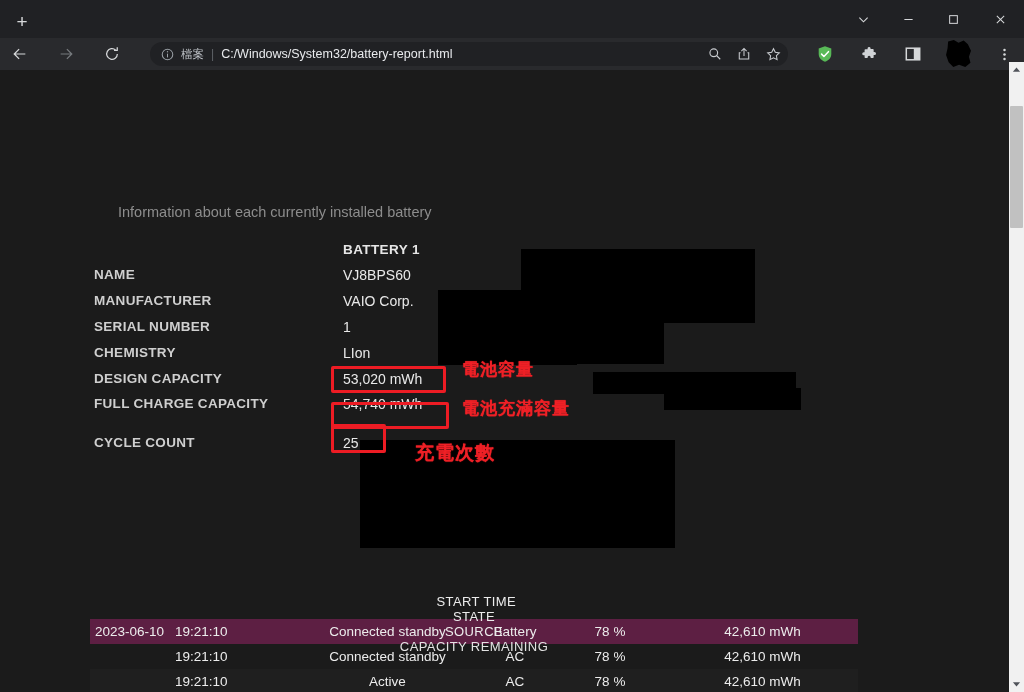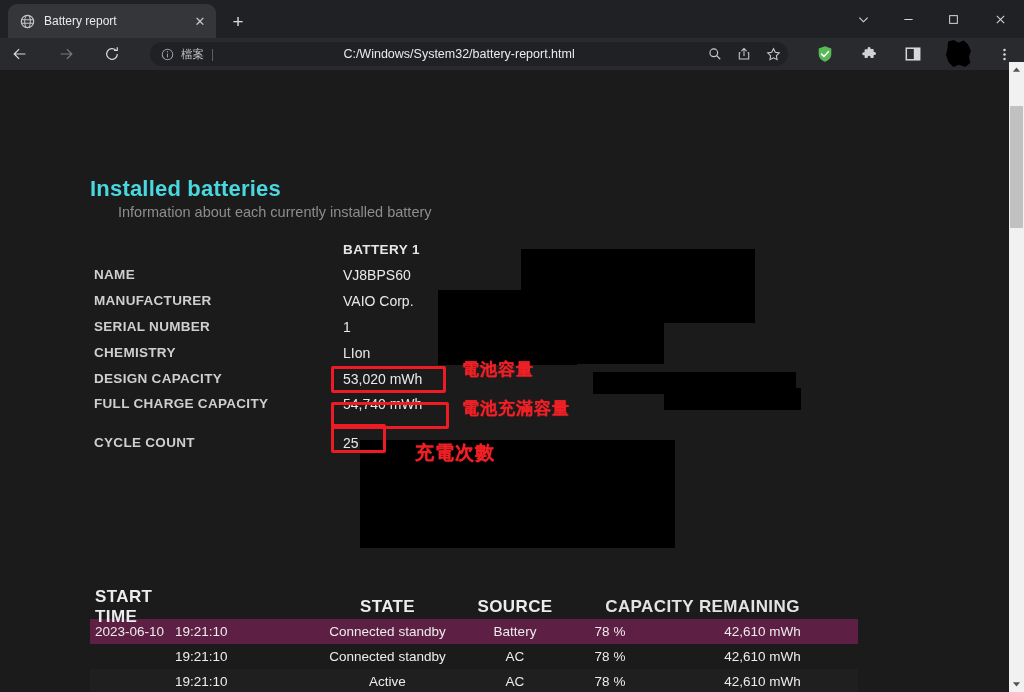--- a/index.html
+++ b/index.html
@@ -48,21 +48,21 @@
   .wc {
     width:45px; height:32px; display:flex;
     align-items:center; justify-content:center;
     color:#d6d8da; font-size:13px;
   }
   .wc.close { width:48px; }
 
   .toolbar {
     height:32px; background:#292a2d;
     display:flex; align-items:center; padding:0 6px;
-    gap:18px; position:relative;text-align:center;
+    gap:18px; position:relative;
   }
   .nav-btn {
     width:28px; height:28px; display:flex;
     align-items:center; justify-content:center;
     color:#c8cbcf; font-size:15px; flex:0 0 28px;
   }
   .nav-btn.disabled { color:#6e7174; }
   .omnibox {
     flex:1; height:24px; background:#202124;
     border-radius:13px; display:flex; align-items:center;
@@ -155,21 +155,21 @@
     font-family:"DejaVu Sans", sans-serif;
     letter-spacing:1px; text-shadow:0 0 1px #ef2026;
   }
 
   
   .usage {
     position:absolute; left:90px; top:524px;
     width:768px; font-size:13.5px;
   }
   .urow { display:flex; height:25px; align-items:center; }
-  .urow.head { color:#e3e3e3; font-weight:700; letter-spacing:.4px; font-size:17px; }
+  .urow.head { color:#e3e3e3; font-weight:400; letter-spacing:.4px; font-size:13px;flex-direction:column; }
   .urow.hl { background:#5d1f43; }
   .urow.alt { background:#1f1f1f; }
   .uc { display:flex; align-items:center; height:25px; }
   .c-date { width:85px; padding-left:5px; color:#ececec; }
   .c-time { width:120px; color:#ececec; }
   .c-state { width:185px; justify-content:center; color:#ececec; }
   .c-source { width:70px; justify-content:center; color:#ececec; }
   .c-pct { width:120px; justify-content:center; color:#ececec; }
   .c-mwh { width:185px; justify-content:center; color:#ececec; }
   .urow.head .c-state,
@@ -192,31 +192,20 @@
     position:absolute; left:1px; top:44px;
     width:13px; height:122px; background:#c1c1c1; border-radius:1px;
   }
 </style>
 </head>
 <body>
 
 <div id="browser">
 
   <div class="tabstrip">
-    <div class="tab">
-      <span class="tab-favicon">
-        <svg width="15" height="15" viewBox="0 0 16 16">
-          <circle cx="8" cy="8" r="6.6" fill="none" stroke="#c2c5c8" stroke-width="1.3"></circle>
-          <ellipse cx="8" cy="8" rx="3" ry="6.6" fill="none" stroke="#c2c5c8" stroke-width="1.1"></ellipse>
-          <path d="M1.6 6.2h12.8M1.6 9.8h12.8" stroke="#c2c5c8" stroke-width="1.1"></path>
-        </svg>
-      </span>
-      <span class="tab-title">Battery report</span>
-      <span class="tab-close">✕</span>
-    </div>
     <div class="newtab">+</div>
 
     <div class="wincontrols">
       <div class="wc">
         <svg width="11" height="11" viewBox="0 0 12 12">
             <path d="M1.5 4L6 8.5 10.5 4" fill="none" stroke="#d6d8da" stroke-width="1.2"></path>
           </svg>
       </div>
       <div class="wc">
         <svg width="11" height="11" viewBox="0 0 12 12">
@@ -311,21 +300,20 @@
         <circle cx="8" cy="8" r="1.35" fill="#d6d8da"></circle>
         <circle cx="8" cy="12.9" r="1.35" fill="#d6d8da"></circle>
       </svg>
     </div>
   </div>
 
   <div class="viewport">
     <div class="page">
 
 
-      <h2 class="section" style="left:90px; top:106px;">Installed batteries</h2>
       <div class="section-sub" style="left:90px; top:134px;margin-left:28px;">Information about each currently installed battery</div>
 
       <div class="batt">
         <div class="batt-hdr">BATTERY 1</div>
 
         <div class="brow" style="top:25px;">
           <span class="bk">NAME</span>
           <span class="bv">VJ8BPS60</span>
         </div>
         <div class="brow" style="top:51px;">

